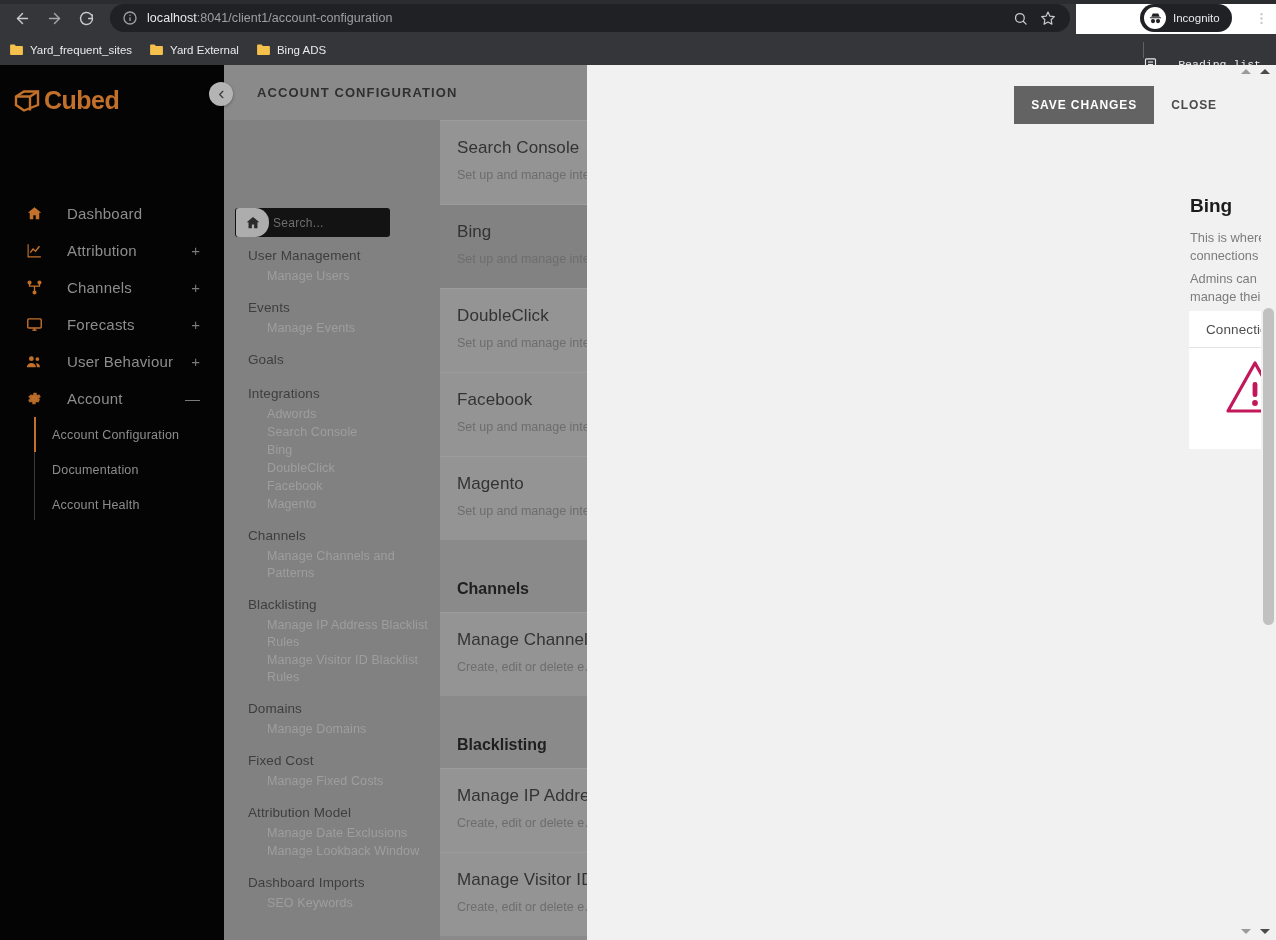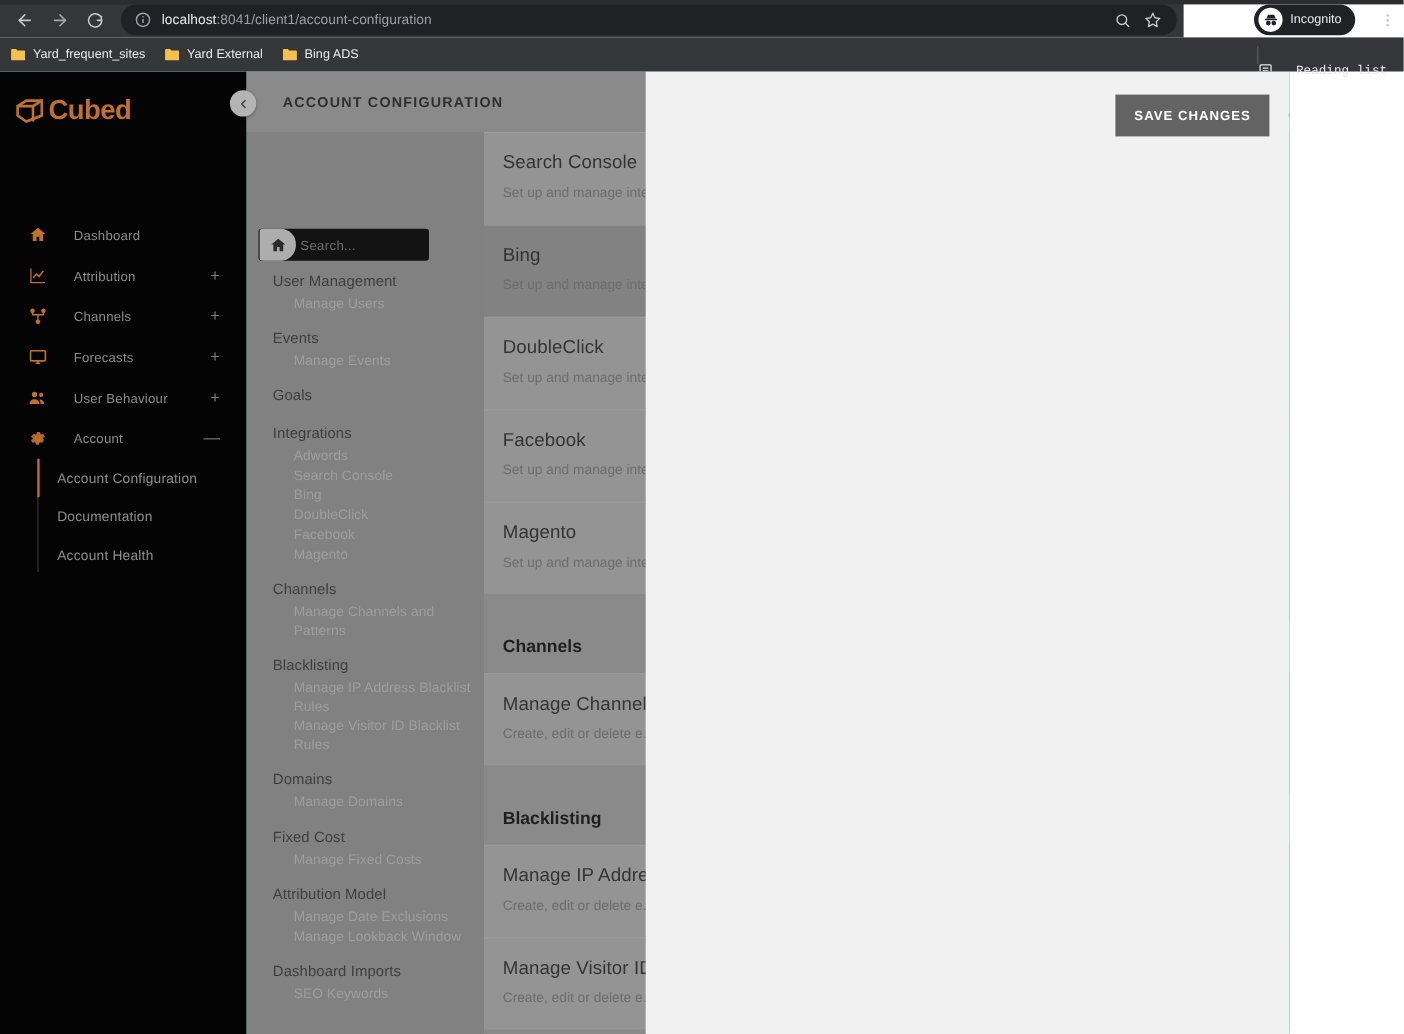--- a/index.html
+++ b/index.html
@@ -57,36 +57,36 @@
   .bookmark-item { display:flex; align-items:center; gap:7px; padding:3px 9px; border-radius:4px; cursor:pointer; }
   .bookmark-label { font-size:11.5px; color:#e8eaed; white-space:nowrap; }
   .folder-icon { width:13px; height:11px; flex:none; }
   #reading-list-button {
     position:absolute; right:8px; top:19px; height:23px; display:flex; align-items:center;
     gap:20px; padding:0 7px; border-radius:4px; cursor:pointer;font-family:Liberation Mono, monospace;
   }
   #reading-list-divider { position:absolute; right:132px; top:8px; width:1px; height:16px; background:#5f6165; }
 
   
-  #app { position:absolute; left:0; top:65px; width:1172px; height:875px; background:#0f766e; overflow:hidden; }
+  #app { position:absolute; left:0; top:65px; width:1276px; height:875px; background:#86efac; overflow:hidden; }
 
   
   #sidebar {
     position:absolute; left:0; top:0; width:224px; height:875px;
     background:#040404; overflow:hidden;
   }
   #brand { position:absolute; left:14px; top:23px; display:flex; align-items:center; gap:4px; cursor:pointer; }
   #brand-text { font-size:25px; font-weight:bold; color:#c3712a; letter-spacing:-0.5px; line-height:1; }
 
   .nav-item {
     position:relative; display:flex; align-items:center; height:37px;
     padding-left:24px; cursor:pointer;
   }
   .nav-icon { width:20px; height:20px; color:#c3712a; display:flex; align-items:center; justify-content:center; flex:none; }
-  .nav-label { margin-left:23px; font-size:12px; color:#8d8d8d; letter-spacing:.2px; }
+  .nav-label { margin-left:23px; font-size:15px; color:#8d8d8d; letter-spacing:.2px; }
   .nav-expand { position:absolute; right:24px; font-size:15px; color:#7a7a7a; line-height:1; }
 
   #nav-list { position:absolute; left:0; top:130px; width:224px; }
   .nav-group { position:relative; }
   .subnav { position:relative; padding-left:34px; }
   .subnav::before { content:""; position:absolute; left:34px; top:2px; bottom:2px; width:1px; background:#3b3b3b; }
   .subnav-item { position:relative; display:flex; align-items:center; height:35px; padding-left:18px; cursor:pointer; }
   .subnav-label { font-size:12.5px; color:#8d8d8d; letter-spacing:.2px; }
   .subnav-item.active::before { content:""; position:absolute; left:0; top:0; bottom:0; width:2px; background:#c3712a; }
 

